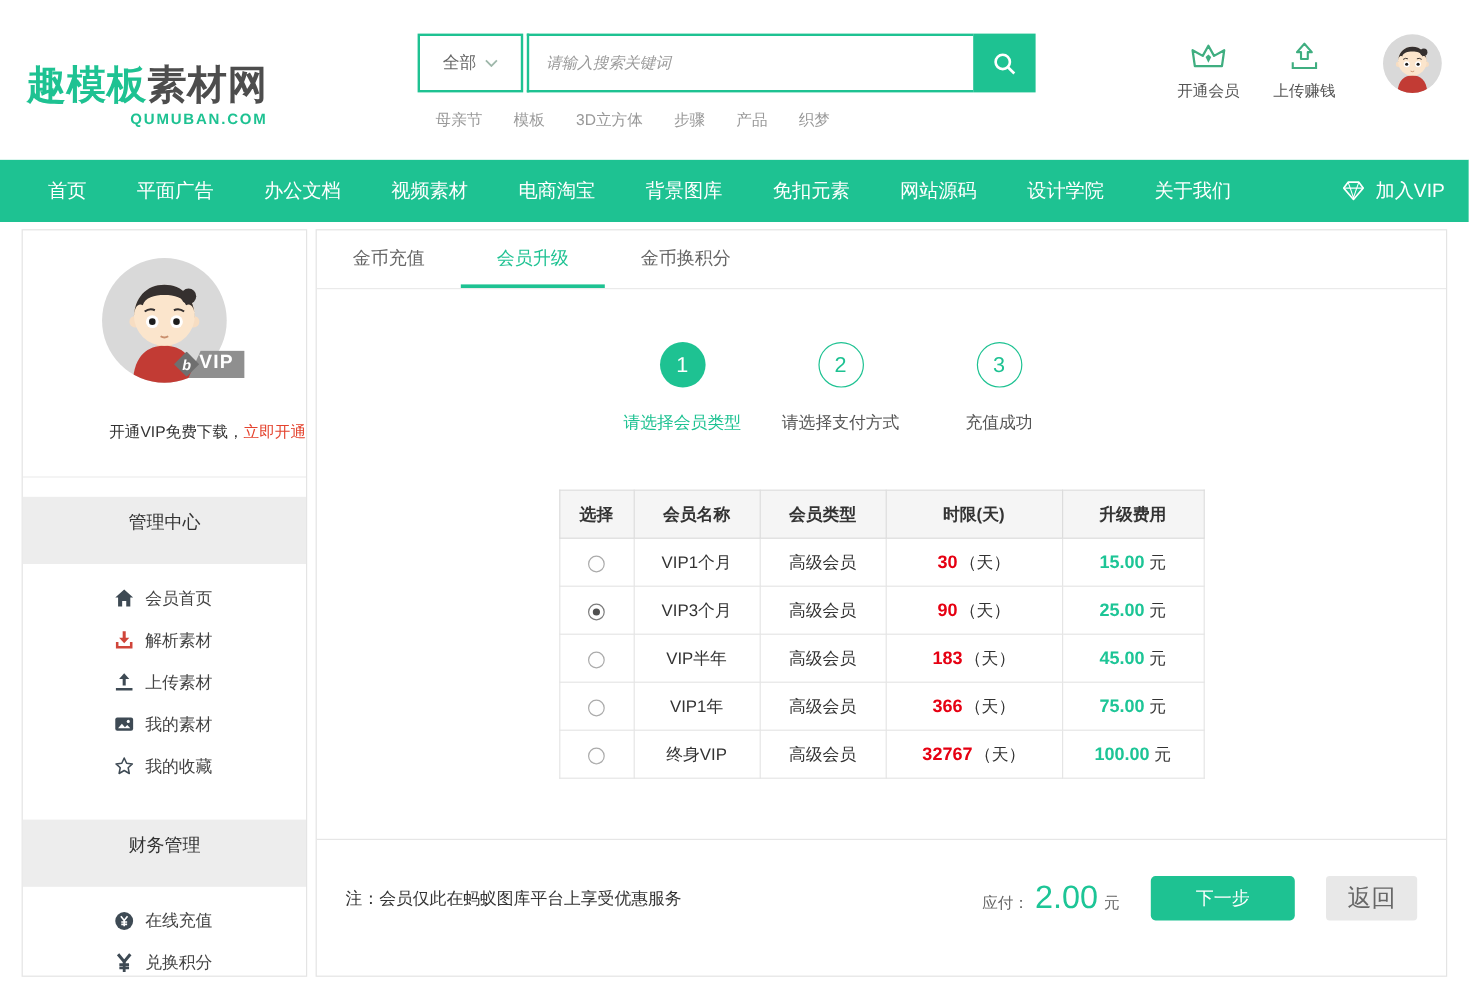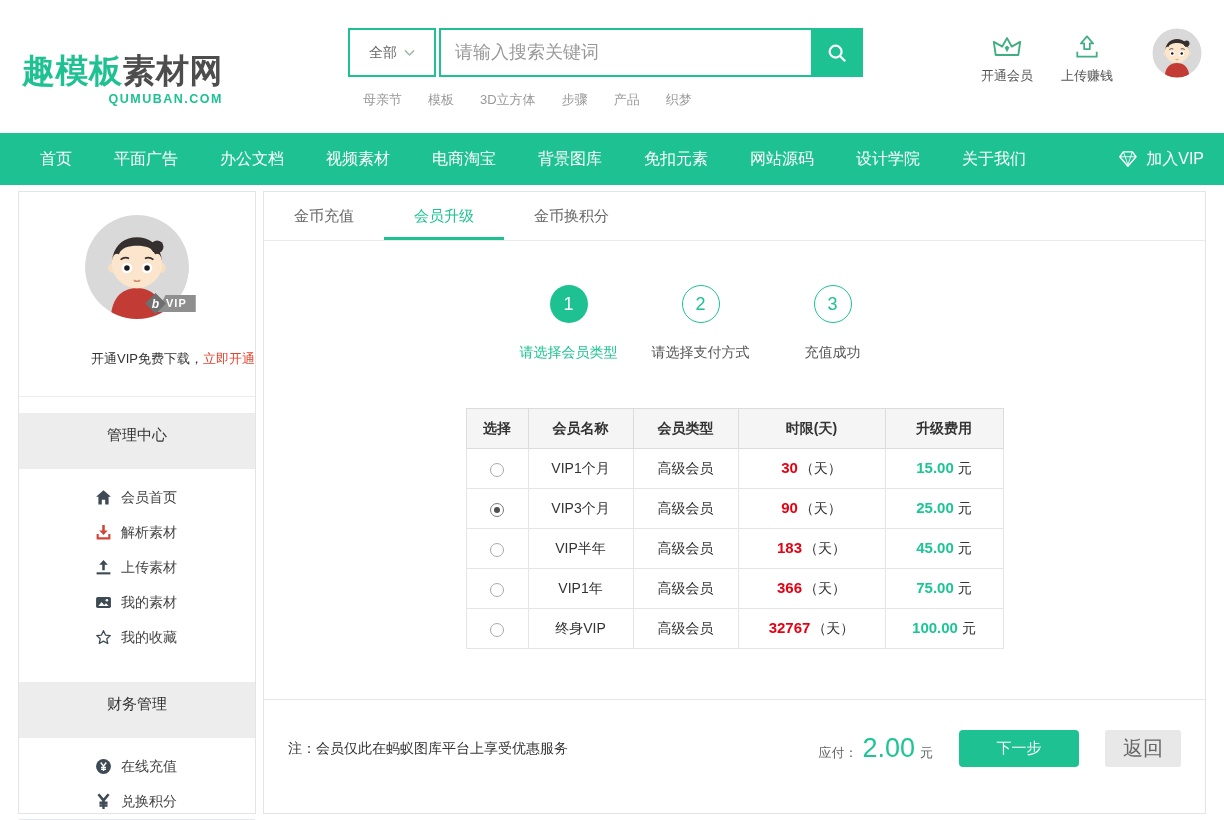--- a/index.html
+++ b/index.html
@@ -13,21 +13,21 @@
   .logo-line { font-size:33px; font-weight:800; line-height:1.25; letter-spacing:0.5px; white-space:nowrap; }
   .logo-brand { color:var(--primary); }
   .logo-suffix { color:#4d4d4d; font-weight:700; }
   .logo-domain { color:var(--primary); font-size:12.5px; font-weight:bold; letter-spacing:1.5px; text-align:right; margin-top:1px; }
 
   .search-wrap { position:absolute; left:348px; top:28px; width:515px; }
   .search-row { display:flex; height:49px; }
   .search-select { width:88px; border:2px solid var(--primary); background:#fff; display:flex; align-items:center;
     justify-content:center; gap:7px; color:#666; font-size:14px; cursor:pointer; margin-right:3px; flex-shrink:0; }
   .search-input { flex:1; border:2px solid var(--primary); border-right:none; outline:none; padding:0 14px;
-    font-size:18px; color:#333; font-family:inherit; }
+    font-size:13px; color:#333; font-family:inherit;font-style:italic; }
   .search-input::placeholder { color:#9a9a9a; }
   .search-btn { width:52px; background:var(--primary); border:none; cursor:pointer; display:flex;
     align-items:center; justify-content:center; }
   .hot-keywords { margin-top:14px; padding-left:15px; display:flex; gap:26px; font-size:13px; color:#999; }
   .hot-kw { color:#999; text-decoration:none; cursor:pointer; }
 
   .top-actions { position:absolute; right:22px; top:30px; display:flex; align-items:flex-start; }
   .action { display:flex; flex-direction:column; align-items:center; color:#555; font-size:13px;
     cursor:pointer; width:58px; margin-right:22px; }
   .a-icon { height:34px; color:#3fae80; display:flex; align-items:center; }
@@ -43,21 +43,21 @@
   
   .content { display:flex; padding:6px 18px 0; gap:7px; height:629px; align-items:stretch; }
 
   .sidebar { width:238px; flex-shrink:0; background:#fff; border:1px solid #e4e4e4; }
   .avatar-box { text-align:center; padding-top:22px; position:relative; }
   .avatar-big { width:106px; height:106px; display:inline-block; }
   .vip-badge { position:absolute; left:calc(50% + 8px); bottom:10px; display:flex; align-items:center; }
   .badge-b { width:21px; height:21px; background:#6f6f6f; color:#fff; font-size:12px; font-weight:bold;
     font-style:italic; clip-path:polygon(50% 0,100% 50%,50% 100%,0 50%); display:flex; align-items:center;
     justify-content:center; position:relative; z-index:2; }
-  .badge-vip { background:#8f8f8f; color:#fff; font-size:11px; font-weight:bold; letter-spacing:1px;
+  .badge-vip { background:#8f8f8f; color:#fff; font-size:16px; font-weight:bold; letter-spacing:1px;
     padding:2px 9px 3px; margin-left:-9px; clip-path:polygon(22% 0,100% 0,100% 100%,0 100%); }
   .vip-note { margin-top:26px; font-size:13px; color:#333; text-align:right; padding-bottom:28px;
     border-bottom:1px solid #ededed; }
   .vip-link { color:var(--link_red); cursor:pointer; text-decoration:none; }
   .side-section-title { background:#ededed; height:56px; line-height:44px; text-align:center; font-size:15px;
     color:#333; margin-top:16px; }
   .side-list { padding:11px 0; }
   .side-item { height:35px; display:flex; align-items:center; padding-left:76px; font-size:14px; color:#444; cursor:pointer; }
   .side-item .ico { width:17px; height:17px; margin-right:9px; color:#3e4a54; display:inline-flex; flex-shrink:0; }
   .side-item .ico svg { width:100%; height:100%; }

